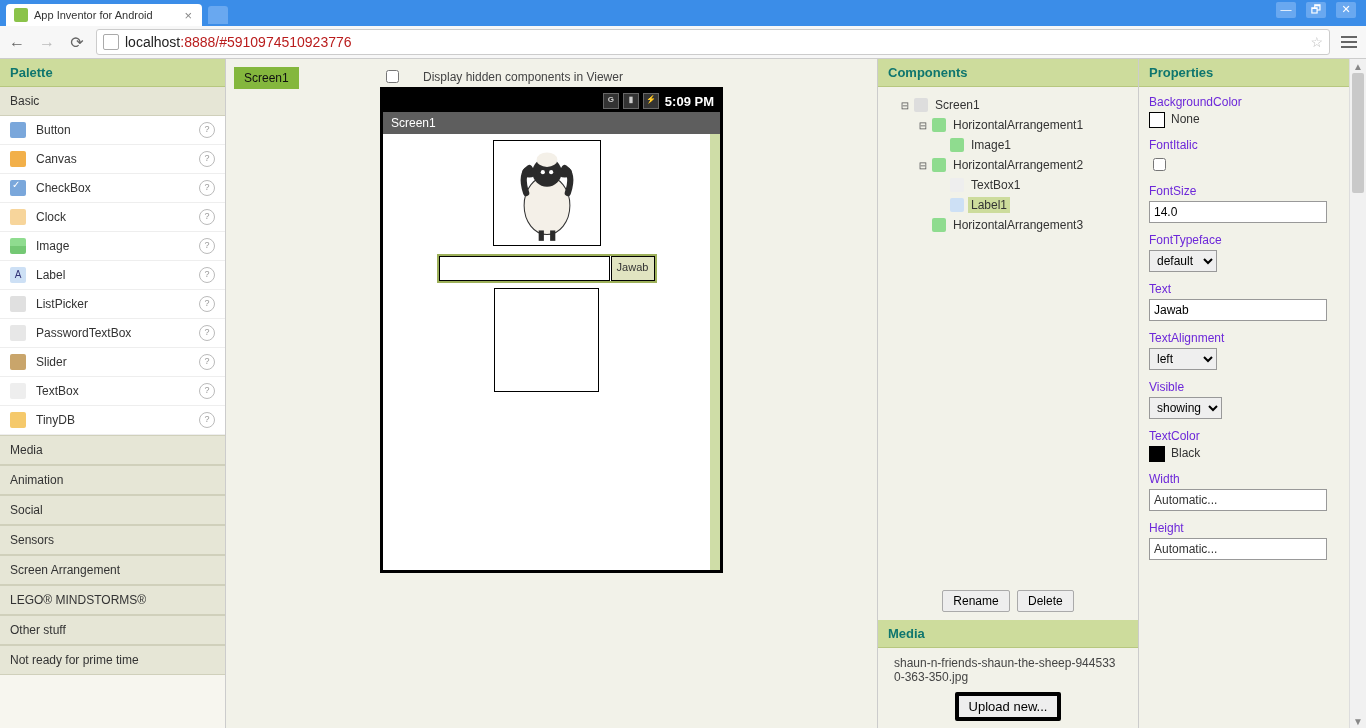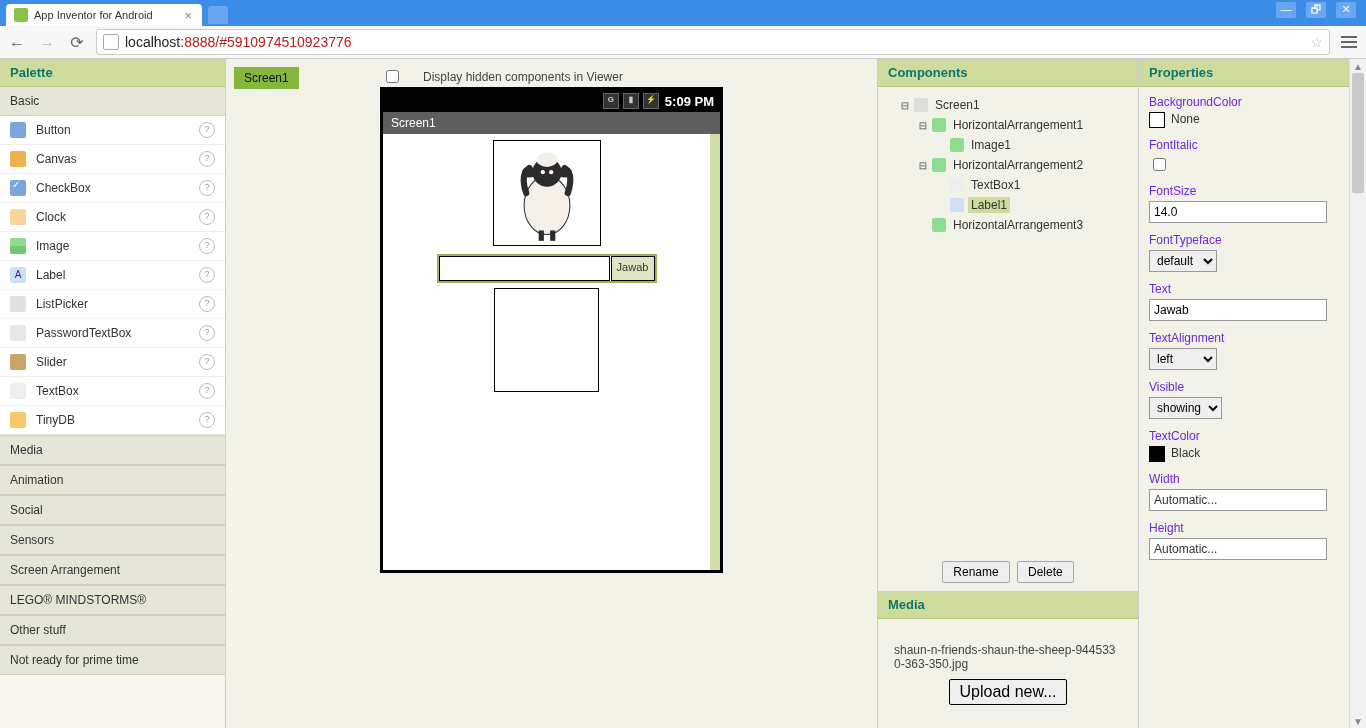--- a/index.html
+++ b/index.html
@@ -73,23 +73,23 @@
   .tree { padding:8px 6px 8px 6px; font-size:12px; color:#333; flex:1; overflow:auto;}
   .node { display:flex; align-items:center; gap:4px; padding:2px 0 2px 0;}
   .node .tw { width:10px; text-align:center; color:#555; font-size:10px; cursor:pointer;}
   .node .nic { width:14px; height:14px; border-radius:2px;}
   .nic.screen{background:#ddd;} .nic.horiz{background:#8fdc8f;} .nic.image{background:#8fdc8f;} .nic.textbox{background:#eee;} .nic.label{background:#cde0f5;}
   .node .lbl { cursor:pointer; padding:1px 3px;}
   .node .lbl.selected { background:#cddc9c;}
   .indent1{padding-left:16px;} .indent2{padding-left:34px;} .indent3{padding-left:52px;}
   .comp-buttons{ text-align:center; padding:8px 0;}
   .comp-buttons button{ font-size:12px; padding:3px 10px; margin:0 2px; border:1px solid #aaa; background:#eee; border-radius:2px;}
-  .media-list{ padding:24px 16px; font-size:12px; color:#444;}
+  .media-list{ padding:8px 16px; font-size:12px; color:#444;}
   .media-list .upload{ text-align:center; margin-top:8px;}
-  .media-list .upload button{ font-size:16px; padding:3px 10px; border:1px solid #000000; background:#eee; border-radius:2px;}
+  .media-list .upload button{ font-size:13px; padding:3px 10px; border:4px solid #000000; background:#eee; border-radius:2px;}
 
   
   .props { padding:8px 10px; font-size:12px; color:#333;}
   .prop { margin-bottom:10px;}
   .prop .plabel{ color:#6d28d9; margin-bottom:3px;}
   .prop input[type=text]{ width:168px; padding:3px 4px; border:1px solid #999; font-size:12px;}
   .prop select{ width:auto; min-width:68px; padding:2px 3px; border:1px solid #999; font-size:12px;}
   .swatch { width:14px; height:14px; border:1px solid #000; display:inline-block; vertical-align:middle; margin-right:6px;}
   .swatch.none{ background:#fff;}
   .swatch.black{ background:#000;}

